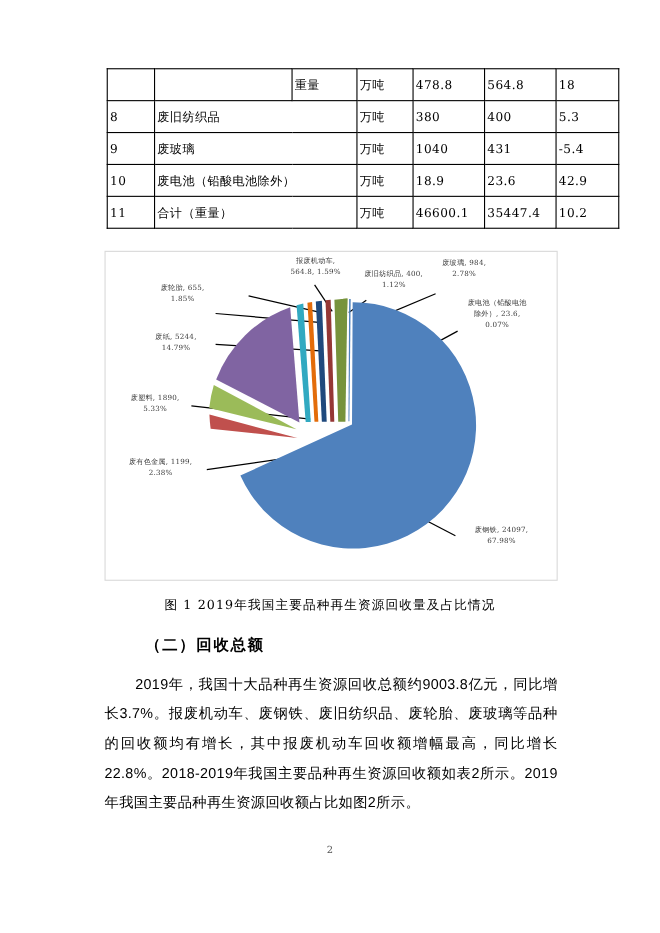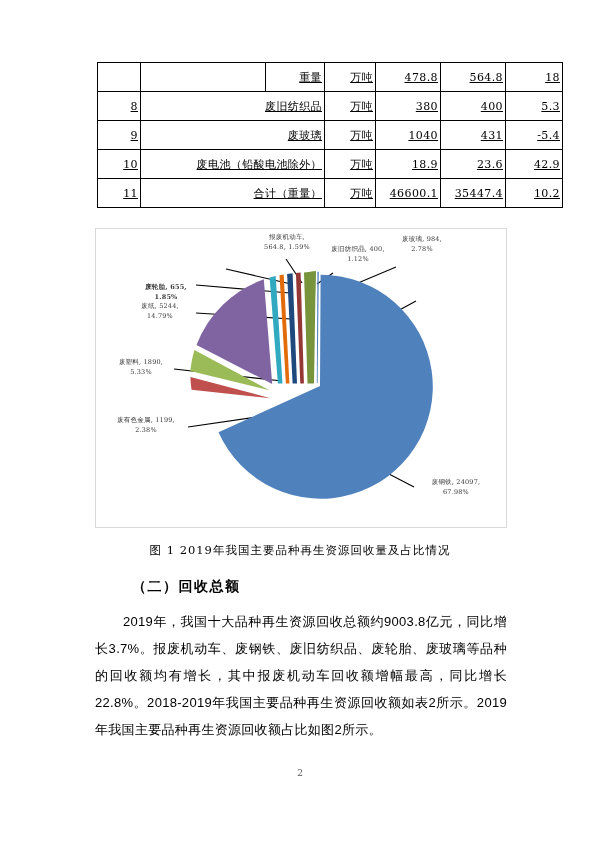--- a/index.html
+++ b/index.html
@@ -14,26 +14,25 @@
   .page{position:absolute;inset:0;}
 
   
   .tbl-wrap{position:absolute;left:97px;top:62px;width:406px;}
   table.data{border-collapse:collapse;width:406px;table-layout:fixed;
              font-family:"DejaVu Serif","Liberation Serif",serif;}
   table.data td{
     border:1px solid #000;
     height:28px;
     font-size:11px;
-    text-align:right;
+    text-align:left;
     vertical-align:middle;
     padding:0 2px;
     letter-spacing:.4px;
     white-space:nowrap;
-    text-decoration:underline;
   }
   table.data tr.first td{border-top:1px solid #000;}
   td.c-idx{width:38px;}
   td.c-name{width:120px;text-align:left;padding-left:7px;letter-spacing:1px;}
   td.c-metric{width:54px;}
   td.c-unit{width:46px;}
   td.c-v1{width:60px;}
   td.c-v2{width:60px;}
   td.c-v3{width:52px;}
 
@@ -175,21 +174,22 @@
 
           <path fill="#c0504d" d="M99,144.7 A112,112 0 0 0 100.1,157.5 L179,166 Z" transform="translate(-4.6,3.2)"></path>
 
           <path fill="#4f81bd" d="M219.2,44.8 L220.6,44.75 L219.4,156 L218.6,156 Z" transform="translate(2.2,-2)"></path>
         </g>
       </svg>
 
       <div class="lbl" style="left:142px;top:4px;width:98px;">报废机动车,<br>564.8, 1.59%</div>
       <div class="lbl" style="left:214px;top:16px;width:96px;">废旧纺织品, 400,<br>1.12%</div>
       <div class="lbl" style="left:283px;top:6px;width:86px;">废玻璃, 984,<br>2.78%</div>
-      <div class="lbl" style="left:32px;top:54px;width:76px;font-weight:bold;">废轮胎, 655,<br>1.85%</div>
+      <div class="lbl" style="left:310px;top:42px;width:92px;">废电池（铅酸电池<br>除外）, 23.6,<br>0.07%</div>
+      <div class="lbl" style="left:32px;top:29px;width:76px;">废轮胎, 655,<br>1.85%</div>
       <div class="lbl" style="left:24px;top:73px;width:80px;">废纸, 5244,<br>14.79%</div>
       <div class="lbl" style="left:5px;top:129px;width:80px;text-align:center;">废塑料, 1890,<br>5.33%</div>
       <div class="lbl" style="left:0px;top:187px;width:100px;">废有色金属, 1199,<br>2.38%</div>
       <div class="lbl" style="left:315px;top:249px;width:90px;">废钢铁, 24097,<br>67.98%</div>
     </div>
   </div>
 
   <div class="caption">图 1  2019年我国主要品种再生资源回收量及占比情况</div>
 
   <div class="heading">（二）回收总额</div>

